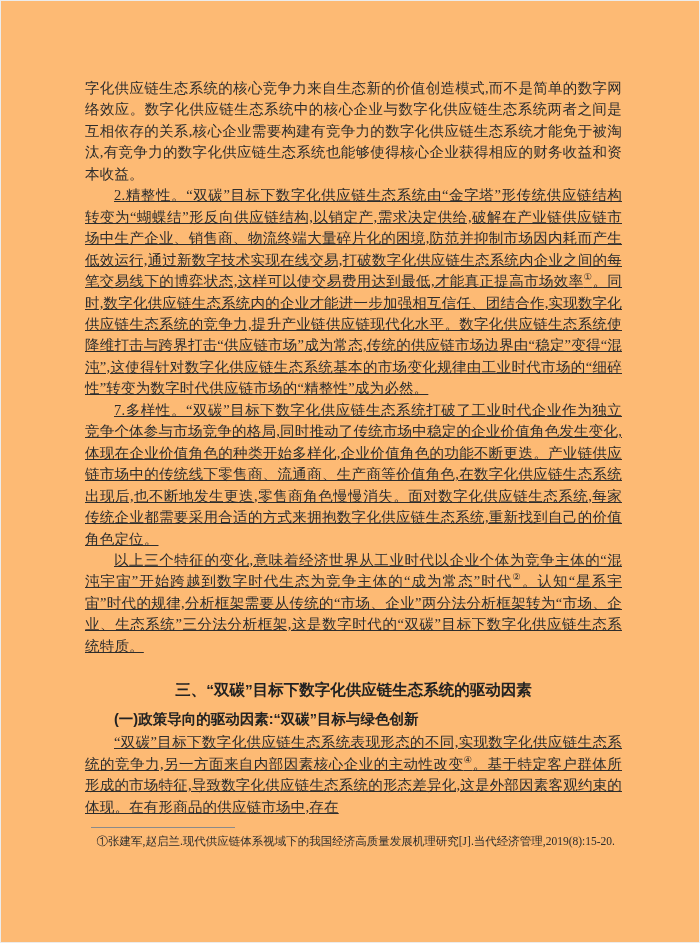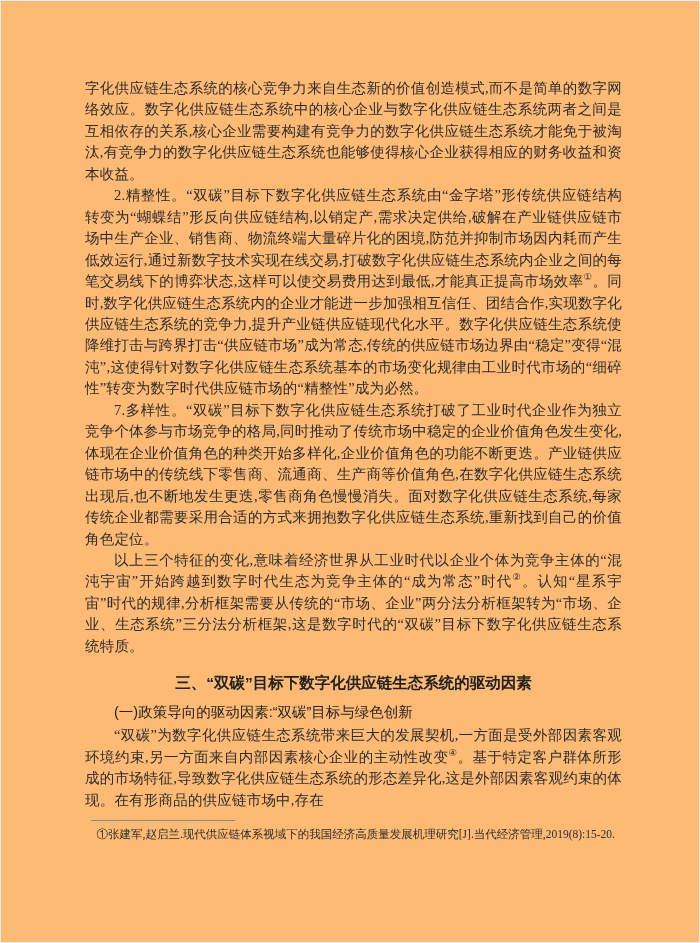--- a/index.html
+++ b/index.html
@@ -24,38 +24,38 @@
     outline: 1px solid #ececec;
     outline-offset: -1px;
   }
   .para {
     margin: 0;
     font-size: 14.5px;
     line-height: 21.45px;
     text-align: justify;
     letter-spacing: 0.2px;
   }
-  .para.indent { text-indent: 2em; }
+  .para.indent { text-indent: 2em; text-decoration: underline; }
   sup.fnref {
     font-size: 9.5px;
     line-height: 0;
     vertical-align: super;
   }
   .heading {
     font-size: 15.5px;
     font-weight: bold;
     text-align: center;
-    margin: 15px 0 7px 0;
+    margin: 22px 0 7px 0;
     font-family: "Liberation Sans", "DejaVu Sans", sans-serif;
     line-height: 22px;
     color: #222222;
   }
   .subheading {
     font-size: 14.5px;
-    font-weight: normal;
+    font-weight: bold;
     margin: 0 0 2px 0;
     text-indent: 2em;
     font-family: "Liberation Sans", "DejaVu Sans", sans-serif;
     line-height: 22px;
     color: #222222;
   }
   .fn-sep {
     width: 144px;
     height: 0;
     border-top: 1px solid #8a8a8a;
@@ -73,20 +73,20 @@
 <body>
 
 <div class="page">
   <div id="body-content">
       <p class="para"><span>字化供应链生态系统的核心竞争力来自生态新的价值创造模式,而不是简单的数字网络效应。数字化供应链生态系统中的核心企业与数字化供应链生态系统两者之间是互相依存的关系,核心企业需要构建有竞争力的数字化供应链生态系统才能免于被淘汰,有竞争力的数字化供应链生态系统也能够使得核心企业获得相应的财务收益和资本收益。</span></p>
       <p class="para indent"><span>2.精整性。“双碳”目标下数字化供应链生态系统由“金字塔”形传统供应链结构转变为“蝴蝶结”形反向供应链结构,以销定产,需求决定供给,破解在产业链供应链市场中生产企业、销售商、物流终端大量碎片化的困境,防范并抑制市场因内耗而产生低效运行,通过新数字技术实现在线交易,打破数字化供应链生态系统内企业之间的每笔交易线下的博弈状态,这样可以使交易费用达到最低,才能真正提高市场效率</span><sup class="fnref">①</sup><span>。同时,数字化供应链生态系统内的企业才能进一步加强相互信任、团结合作,实现数字化供应链生态系统的竞争力,提升产业链供应链现代化水平。数字化供应链生态系统使降维打击与跨界打击“供应链市场”成为常态,传统的供应链市场边界由“稳定”变得“混沌”,这使得针对数字化供应链生态系统基本的市场变化规律由工业时代市场的“细碎性”转变为数字时代供应链市场的“精整性”成为必然。</span></p>
       <p class="para indent"><span>7.多样性。“双碳”目标下数字化供应链生态系统打破了工业时代企业作为独立竞争个体参与市场竞争的格局,同时推动了传统市场中稳定的企业价值角色发生变化,体现在企业价值角色的种类开始多样化,企业价值角色的功能不断更迭。产业链供应链市场中的传统线下零售商、流通商、生产商等价值角色,在数字化供应链生态系统出现后,也不断地发生更迭,零售商角色慢慢消失。面对数字化供应链生态系统,每家传统企业都需要采用合适的方式来拥抱数字化供应链生态系统,重新找到自己的价值角色定位。</span></p>
       <p class="para indent"><span>以上三个特征的变化,意味着经济世界从工业时代以企业个体为竞争主体的“混沌宇宙”开始跨越到数字时代生态为竞争主体的“成为常态”时代</span><sup class="fnref">②</sup><span>。认知“星系宇宙”时代的规律,分析框架需要从传统的“市场、企业”两分法分析框架转为“市场、企业、生态系统”三分法分析框架,这是数字时代的“双碳”目标下数字化供应链生态系统特质。</span></p>
       <h2 class="heading">三、“双碳”目标下数字化供应链生态系统的驱动因素</h2>
       <h3 class="subheading">(一)政策导向的驱动因素:“双碳”目标与绿色创新</h3>
-      <p class="para indent"><span>“双碳”为数字化供应链生态系统带来巨大的发展契机,一方面是受外部因素客观环境约束,另一方面来自内部因素核心企业的主动性改变</span><sup class="fnref">④</sup><span>。基于特定客户群体所形成的市场特征,导致数字化供应链生态系统的形态差异化,这是外部因素客观约束的体现。在有形商品的供应链市场中,存在</span></p>
+      <p class="para indent"><span>“双碳”目标下数字化供应链生态系统表现形态的不同,实现数字化供应链生态系统的竞争力,另一方面来自内部因素核心企业的主动性改变</span><sup class="fnref">④</sup><span>。基于特定客户群体所形成的市场特征,导致数字化供应链生态系统的形态差异化,这是外部因素客观约束的体现。在有形商品的供应链市场中,存在</span></p>
     </div>
   <div class="fn-sep"></div>
   <div id="footnotes">
       <div class="footnote">①张建军,赵启兰.现代供应链体系视域下的我国经济高质量发展机理研究[J].当代经济管理,2019(8):15-20.</div>
     </div>
 
 </div>
 
 </body></html>

